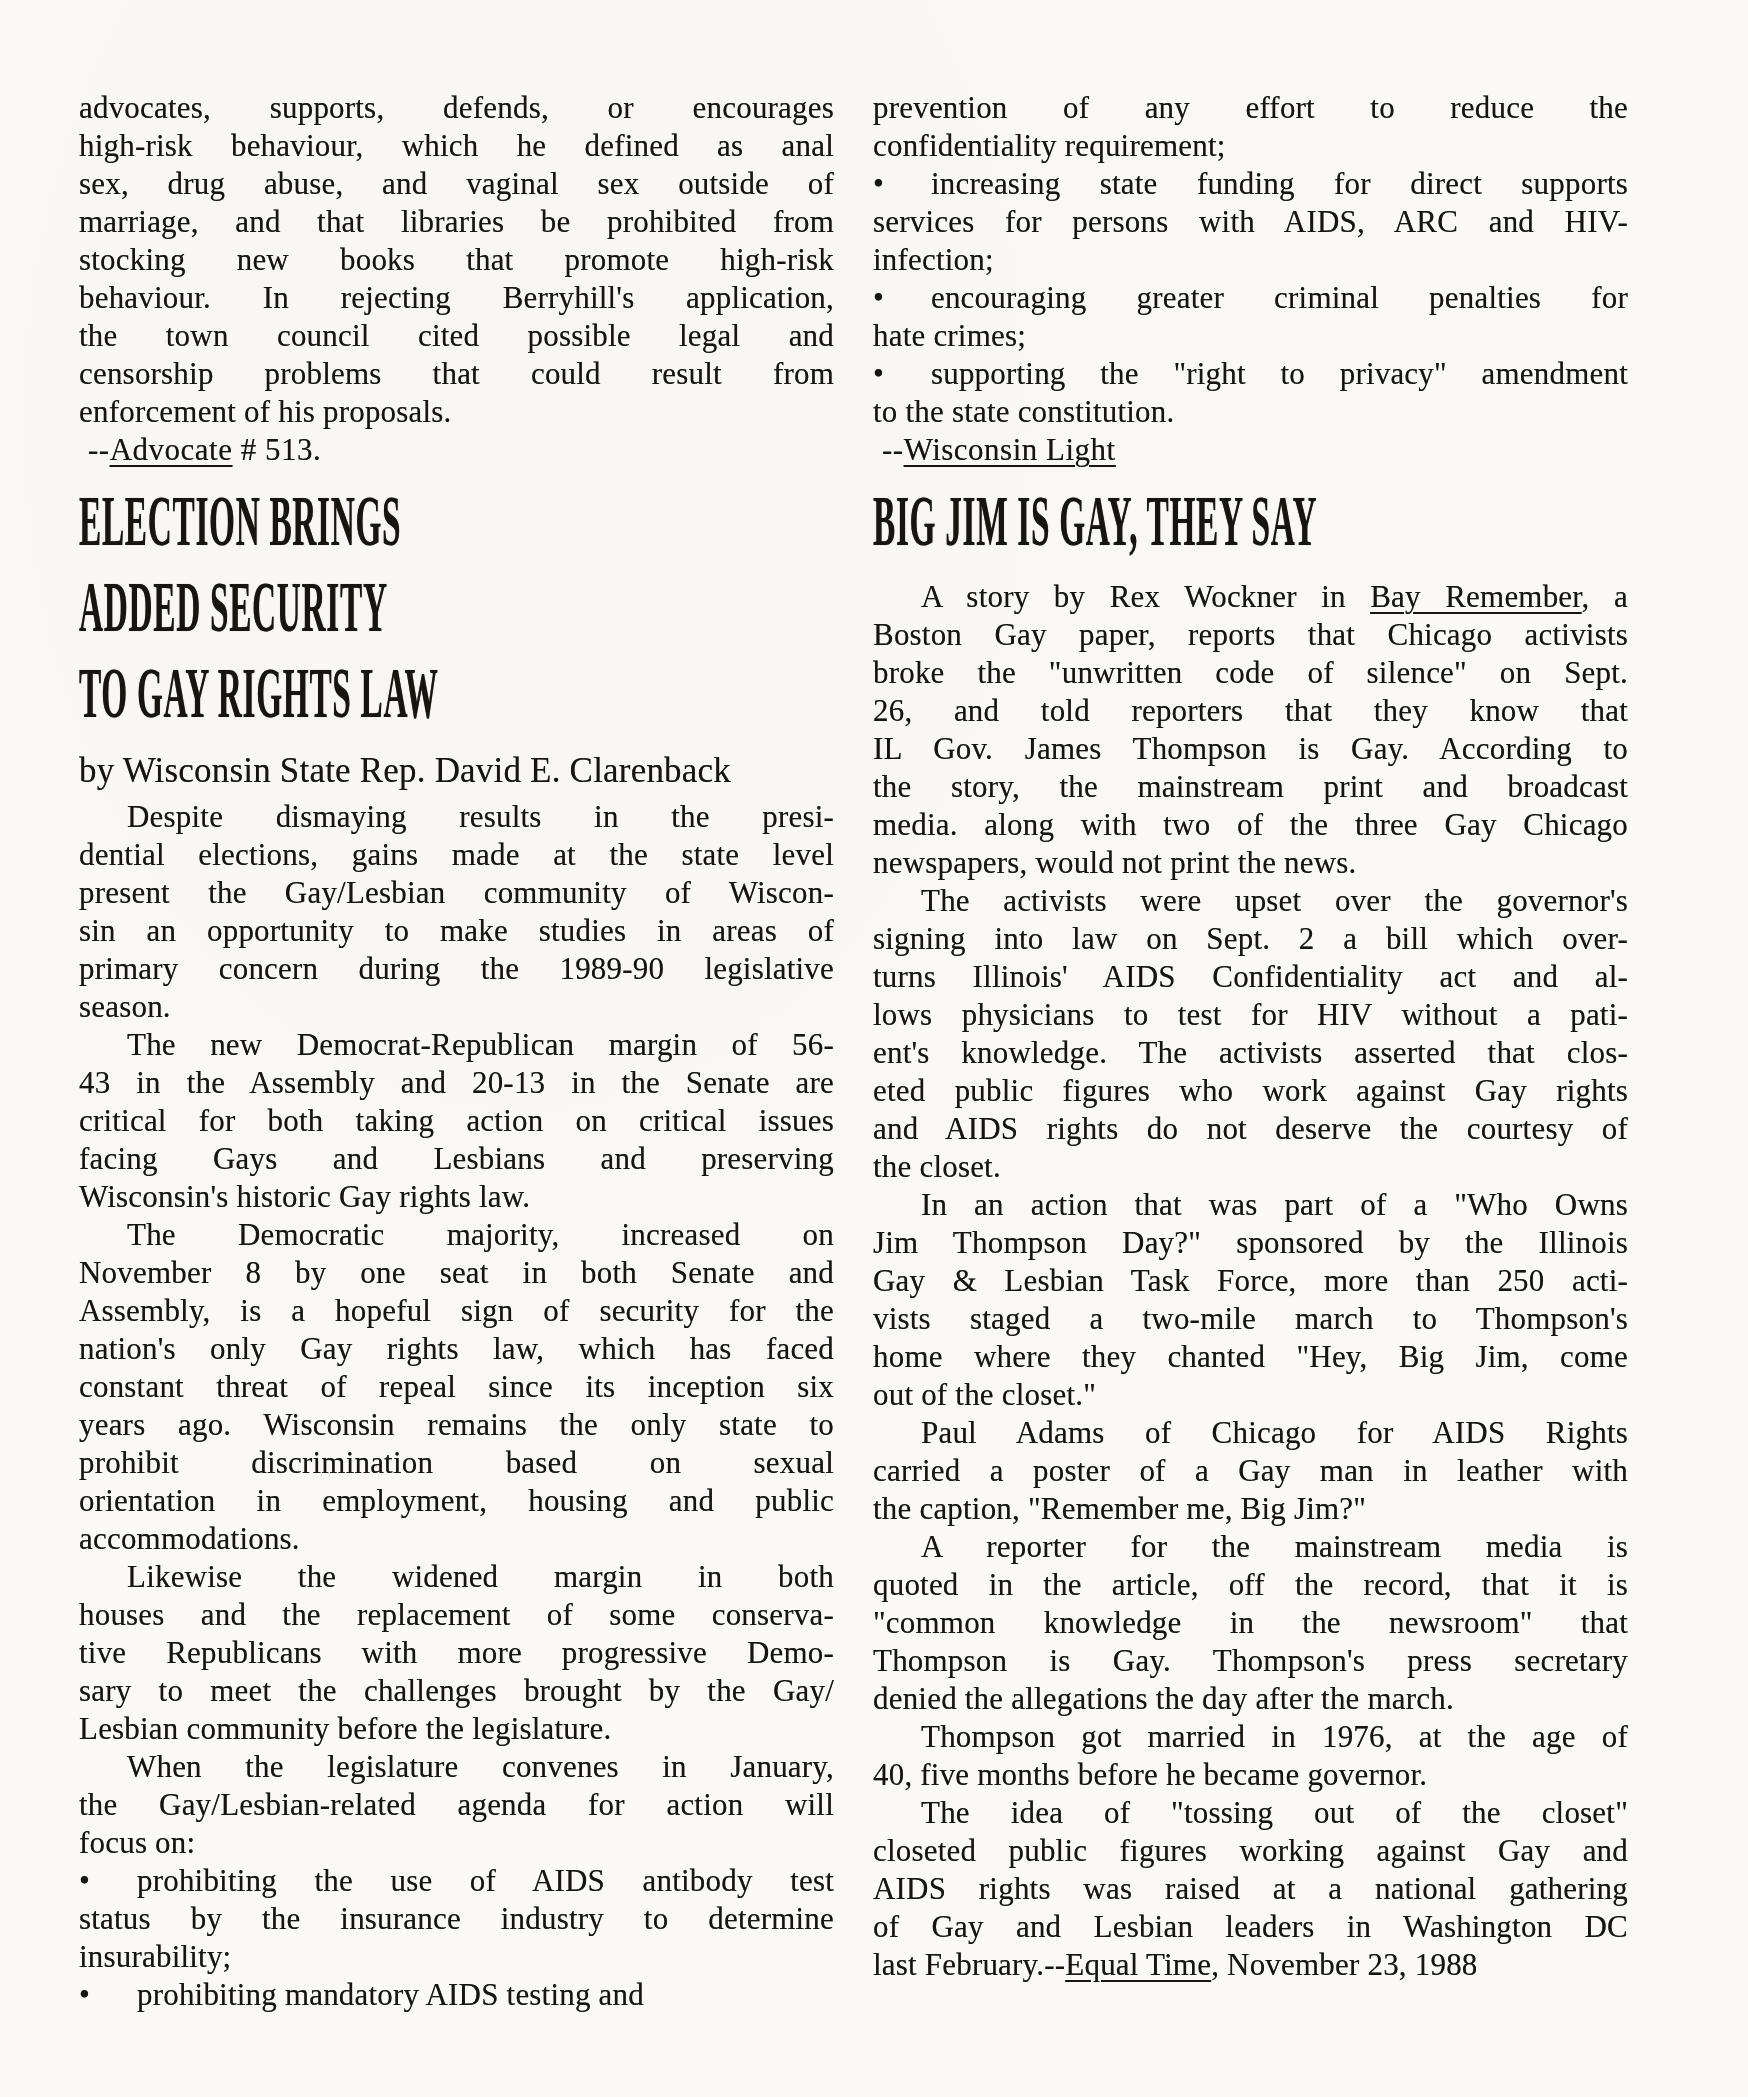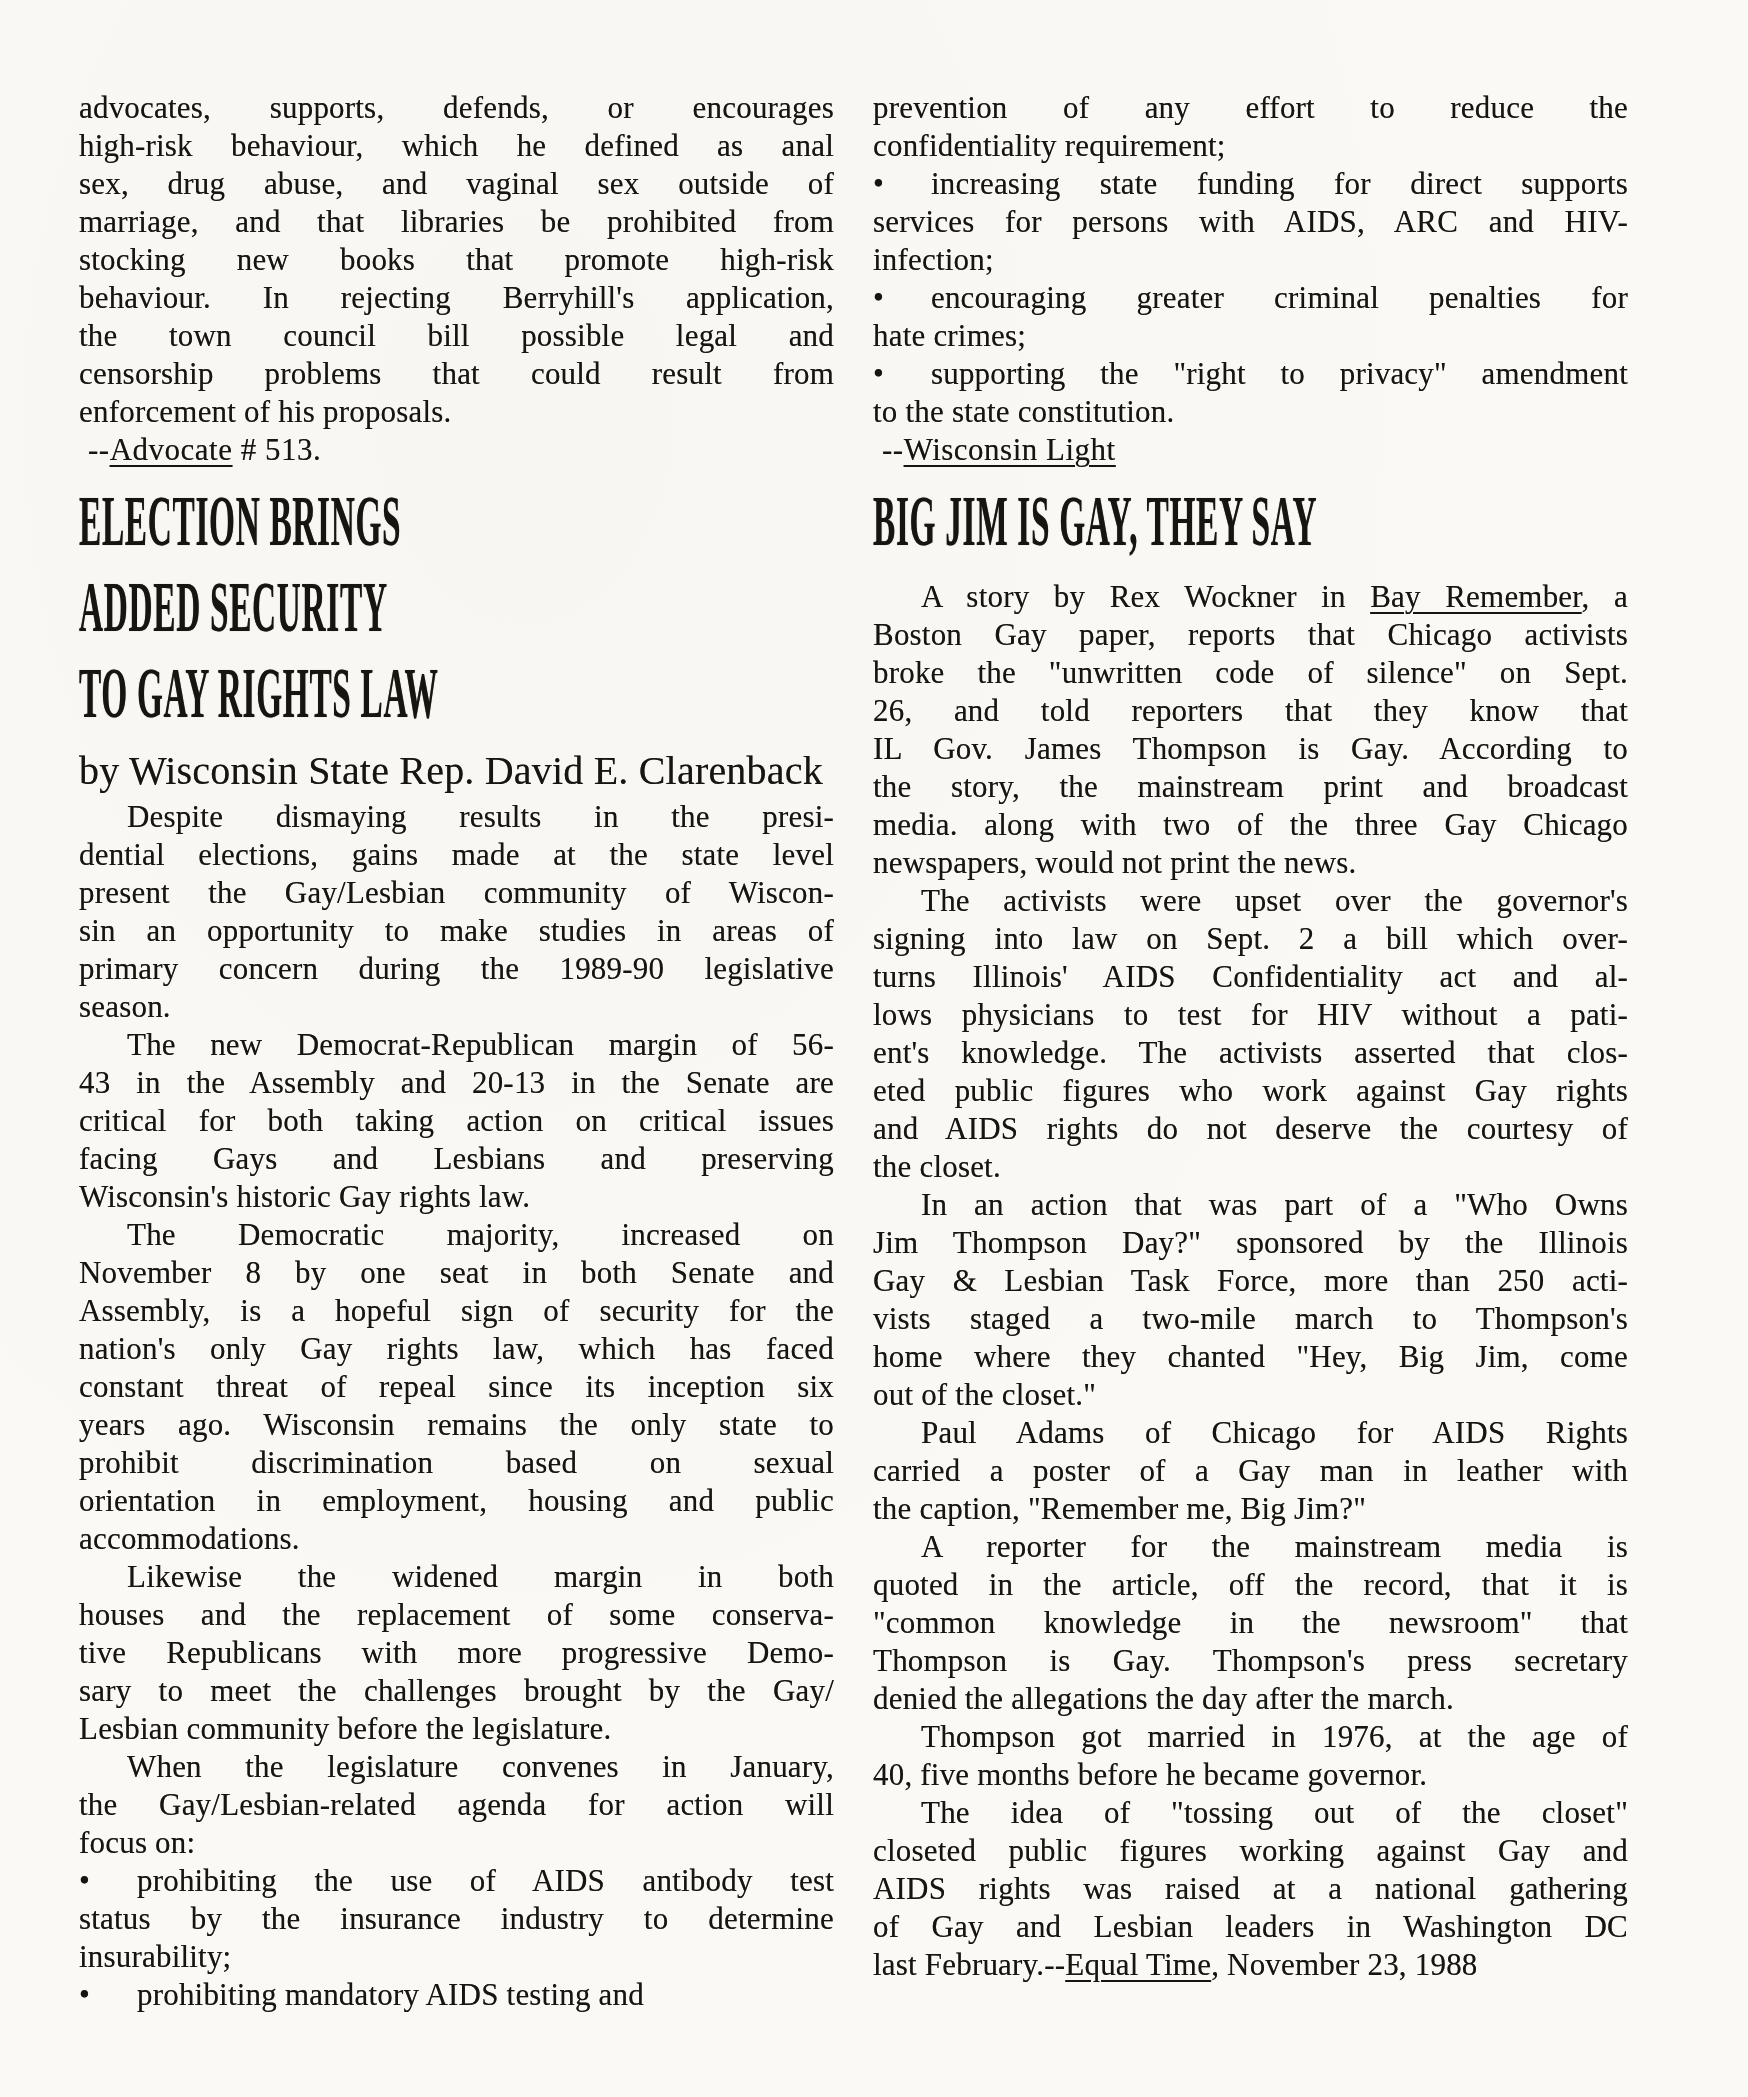--- a/index.html
+++ b/index.html
@@ -58,21 +58,21 @@
     font-size: 71px;
     font-weight: bold;
     letter-spacing: 1.4px;
     transform: scaleX(0.47);
     transform-origin: 0 60%;
     white-space: nowrap;
     text-shadow: 0 0 1px rgba(20,16,8,0.6);
   }
   .byline { margin: 2.9px 0 6.7px 0; }
   .byline .line {
-    font-size: 40px;
+    font-size: 35px;
     line-height: 41px;
   }
 
   u {
     text-decoration: underline;
     text-decoration-thickness: 2.4px;
     text-underline-offset: 4.8px;
   }
 </style>
 </head>
@@ -80,21 +80,21 @@
 
 <div class="page">
   <div class="col" id="col-left">
       <div class="block para">
         <div class="line just">advocates, supports, defends, or encourages</div>
         <div class="line just">high-risk behaviour, which he defined as anal</div>
         <div class="line just">sex, drug abuse, and vaginal sex outside of</div>
         <div class="line just">marriage, and that libraries be prohibited from</div>
         <div class="line just">stocking new books that promote high-risk</div>
         <div class="line just">behaviour. In rejecting Berryhill's application,</div>
-        <div class="line just">the town council bill possible legal and</div>
+        <div class="line just">the town council cited possible legal and</div>
         <div class="line just">censorship problems that could result from</div>
         <div class="line">enforcement of his proposals.</div>
       </div>
       <div class="block source">
         <div class="line">--<u>Advocate</u> # 513.</div>
       </div>
       <div class="block headline">
         <div class="line"><span class="hl-inner">ELECTION BRINGS</span></div>
         <div class="line"><span class="hl-inner">ADDED SECURITY</span></div>
         <div class="line"><span class="hl-inner">TO GAY RIGHTS LAW</span></div>

